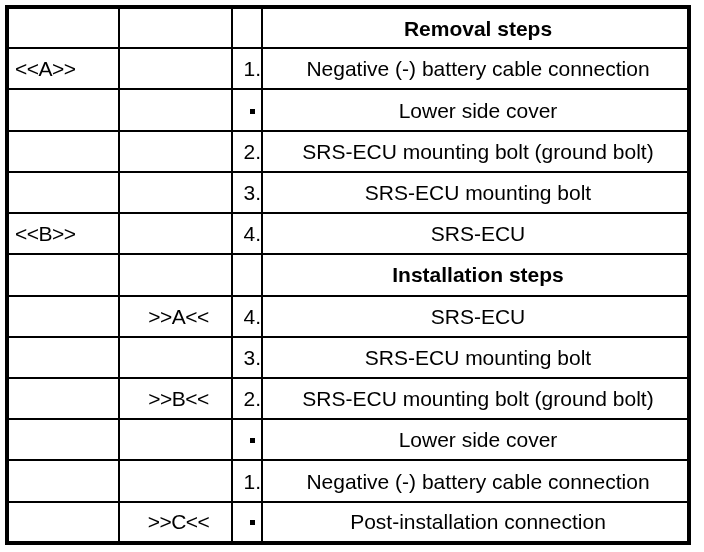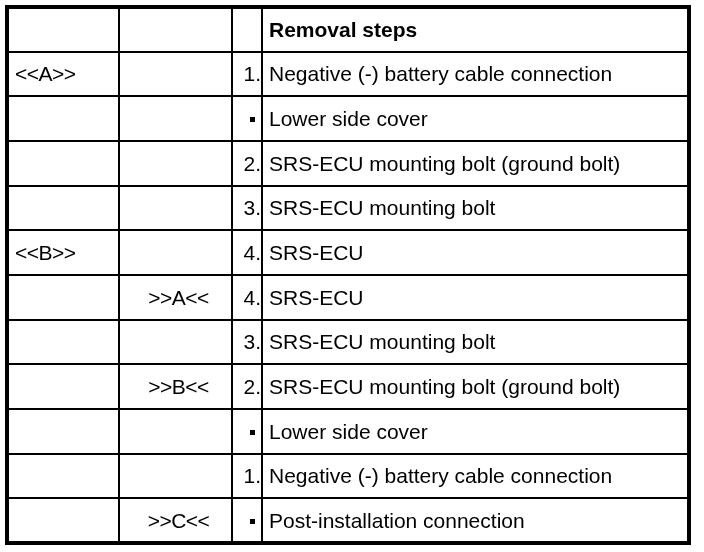--- a/index.html
+++ b/index.html
@@ -59,21 +59,21 @@
     text-align: center;
     padding-left: 0;
     letter-spacing: -0.5px;
   }
   td.cell-num {
     text-align: right;
     padding-left: 0;
     padding-right: 4px;
   }
   td.cell-desc {
-    text-align: left;
+    text-align: center;
     padding-left: 6px;
   }
   td.cell-desc.is-heading {
     font-weight: bold;
   }
   td.cell-num .bullet-dot {
     display: inline-block;
     width: 5px;
     height: 5px;
     background: #000000;
@@ -125,20 +125,26 @@
           <td class="cell-desc">SRS-ECU mounting bolt</td>
         </tr>
         <tr>
           <td class="cell-mark">&lt;&lt;B&gt;&gt;</td>
           <td class="cell-ref"></td>
           <td class="cell-num">4.</td>
           <td class="cell-desc">SRS-ECU</td>
         </tr>
         <tr>
           <td class="cell-mark"></td>
+          <td class="cell-ref"></td>
+          <td class="cell-num"></td>
+          <td class="cell-desc is-heading">Installation steps</td>
+        </tr>
+        <tr>
+          <td class="cell-mark"></td>
           <td class="cell-ref">&gt;&gt;A&lt;&lt;</td>
           <td class="cell-num">4.</td>
           <td class="cell-desc">SRS-ECU</td>
         </tr>
         <tr>
           <td class="cell-mark"></td>
           <td class="cell-ref"></td>
           <td class="cell-num">3.</td>
           <td class="cell-desc">SRS-ECU mounting bolt</td>
         </tr>

